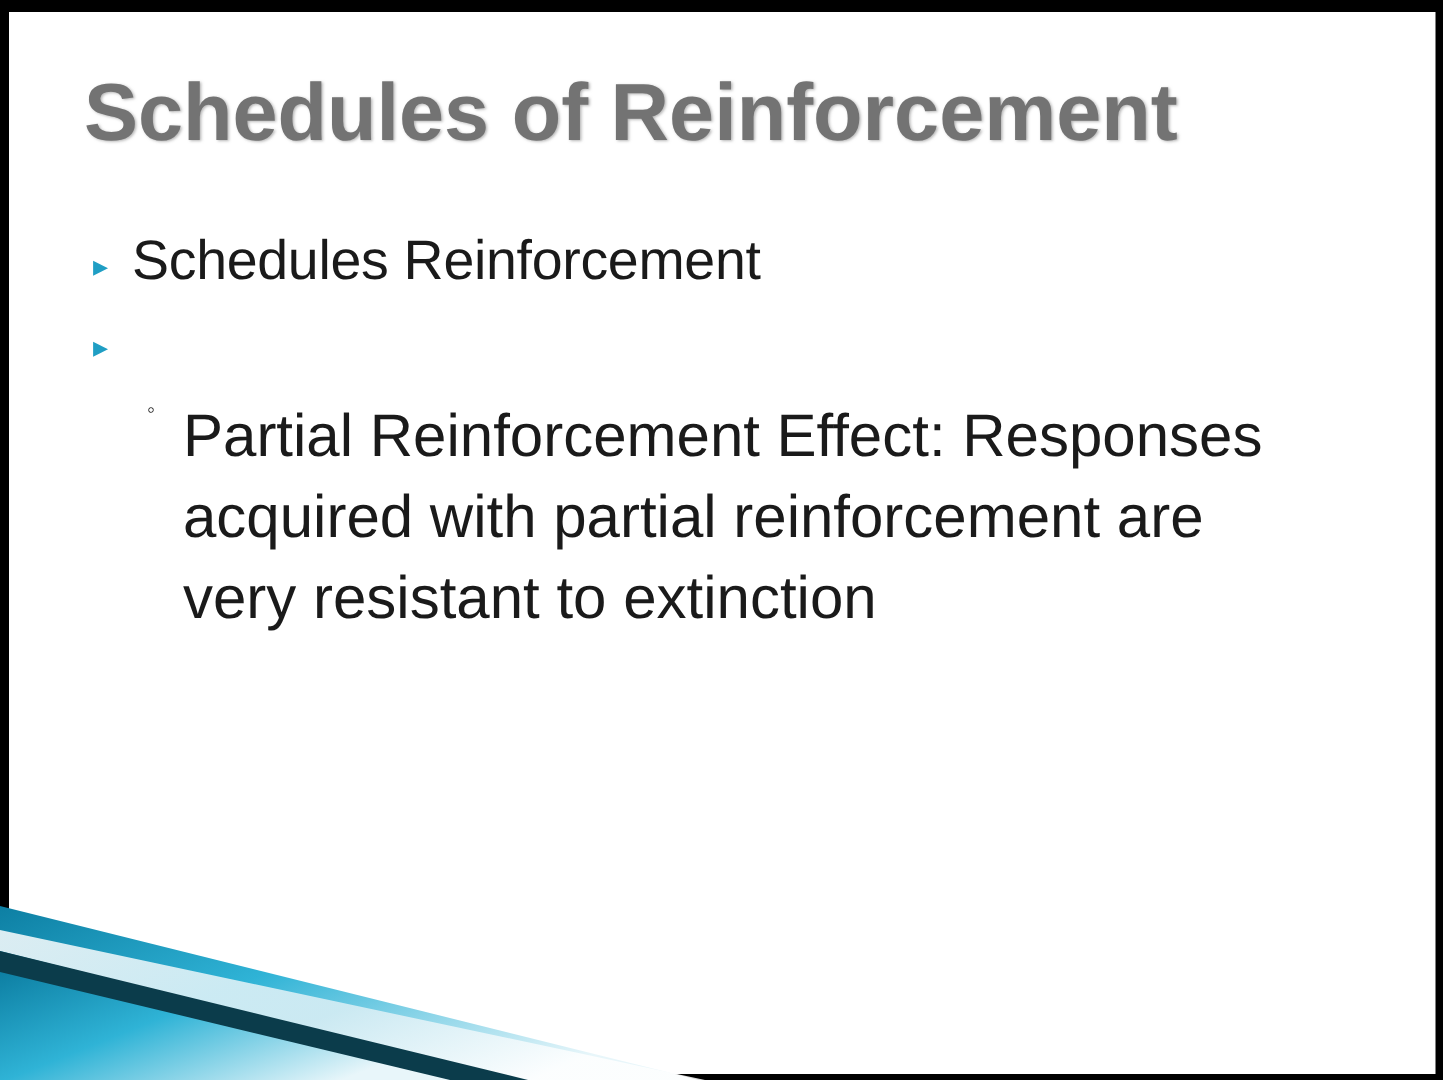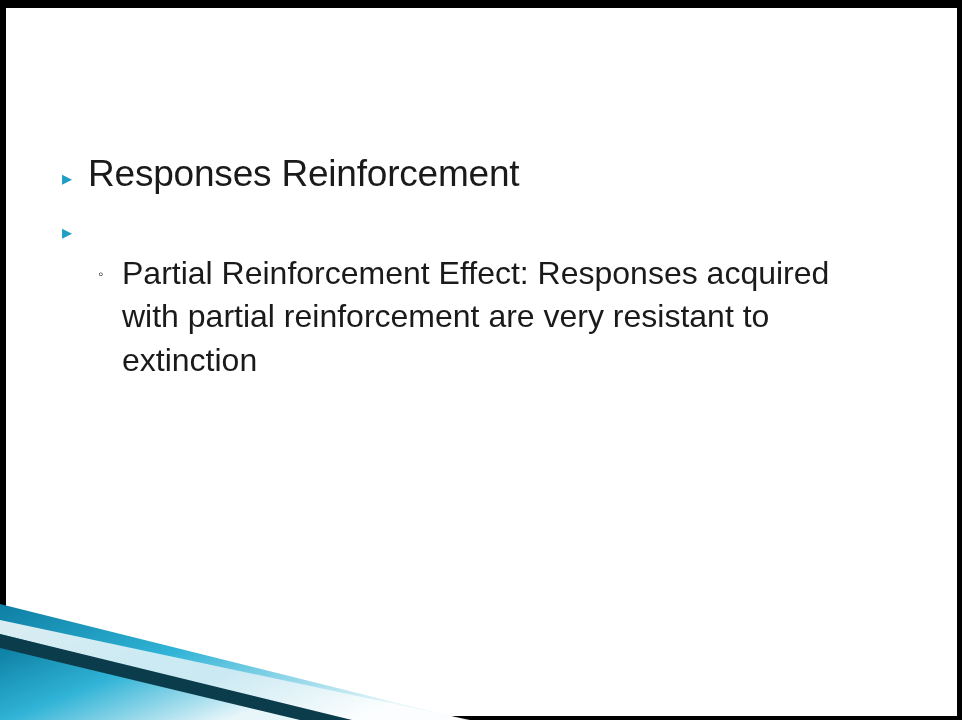--- a/index.html
+++ b/index.html
@@ -95,24 +95,25 @@
   }
   .l2 .bullet {
     color: #2a2a2a;
     font-size: 15px;
     line-height: 1;
     padding-top: 14px;
     width: 24px;
     flex: 0 0 24px;
   }
   .l2 .text {
-    font-size: 32px;
+    font-size: 40px;
     color: #1a1a1a;
     line-height: 1.36;
     max-width: 740px;
+    margin-top: 12px;
   }
 
   
   .deco {
     position: absolute;
     left: 0;
     bottom: 0;
     width: 480px;
     height: 130px;
     pointer-events: none;
@@ -121,26 +122,27 @@
 </head>
 <body>
 
 <div class="slide">
 
   <div class="bar-top"></div>
   <div class="bar-left"></div>
   <div class="bar-right"></div>
   <div class="bar-bottom"></div>
 
+  <div class="title">Schedules of Reinforcement</div>
 
   <div class="body">
 
     <div class="l1">
       <span class="bullet">▸</span>
-      <span class="text">Responses Reinforcement</span>
+      <span class="text">Schedules Reinforcement</span>
     </div>
 
     <div class="l1">
       <span class="bullet">▸</span>
     </div>
 
     <div class="l2">
       <span class="bullet">◦</span>
       <span class="text">Partial Reinforcement Effect: Responses acquired with partial reinforcement are very resistant to extinction</span>
     </div>

